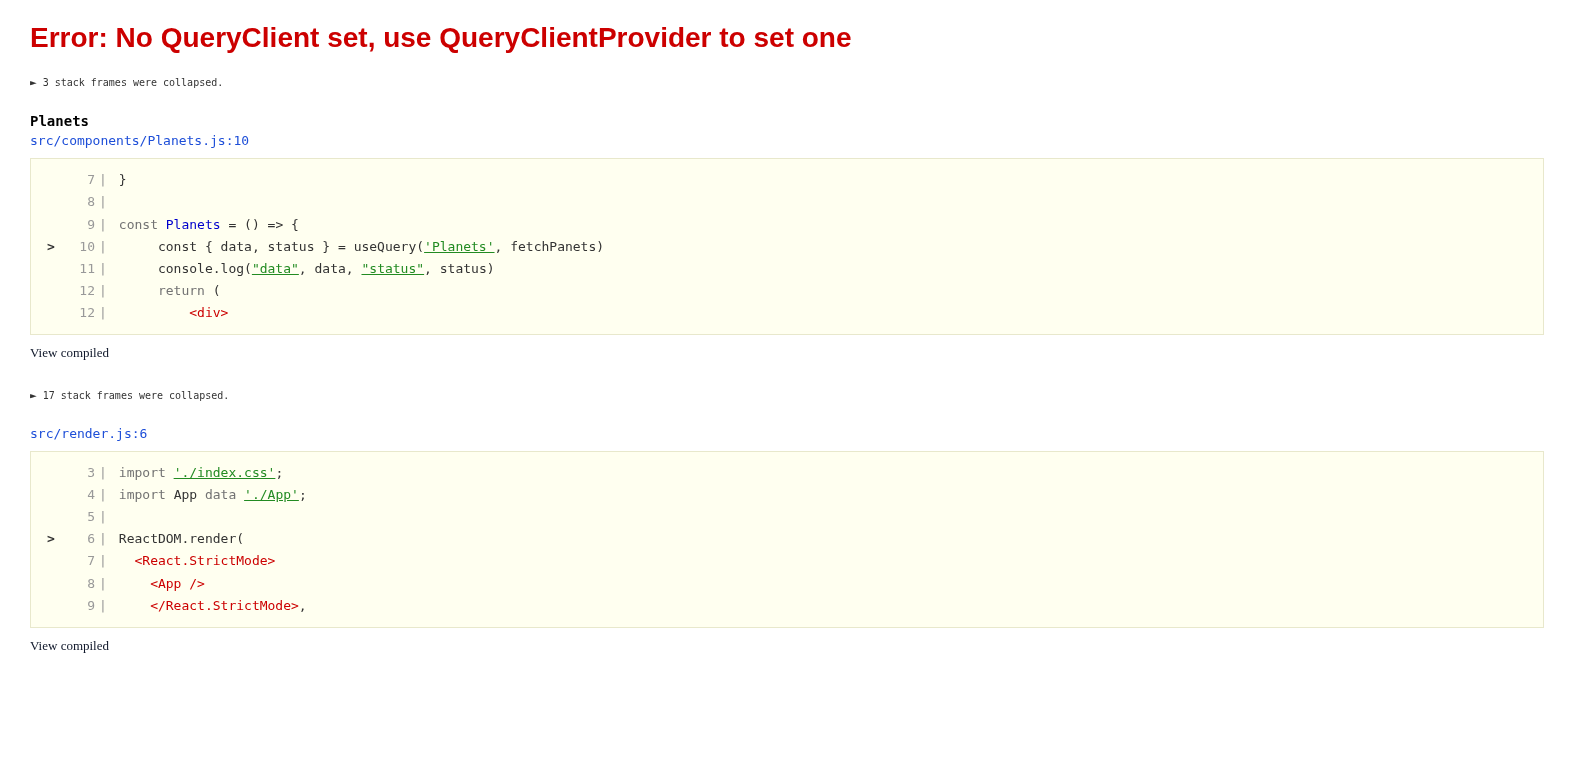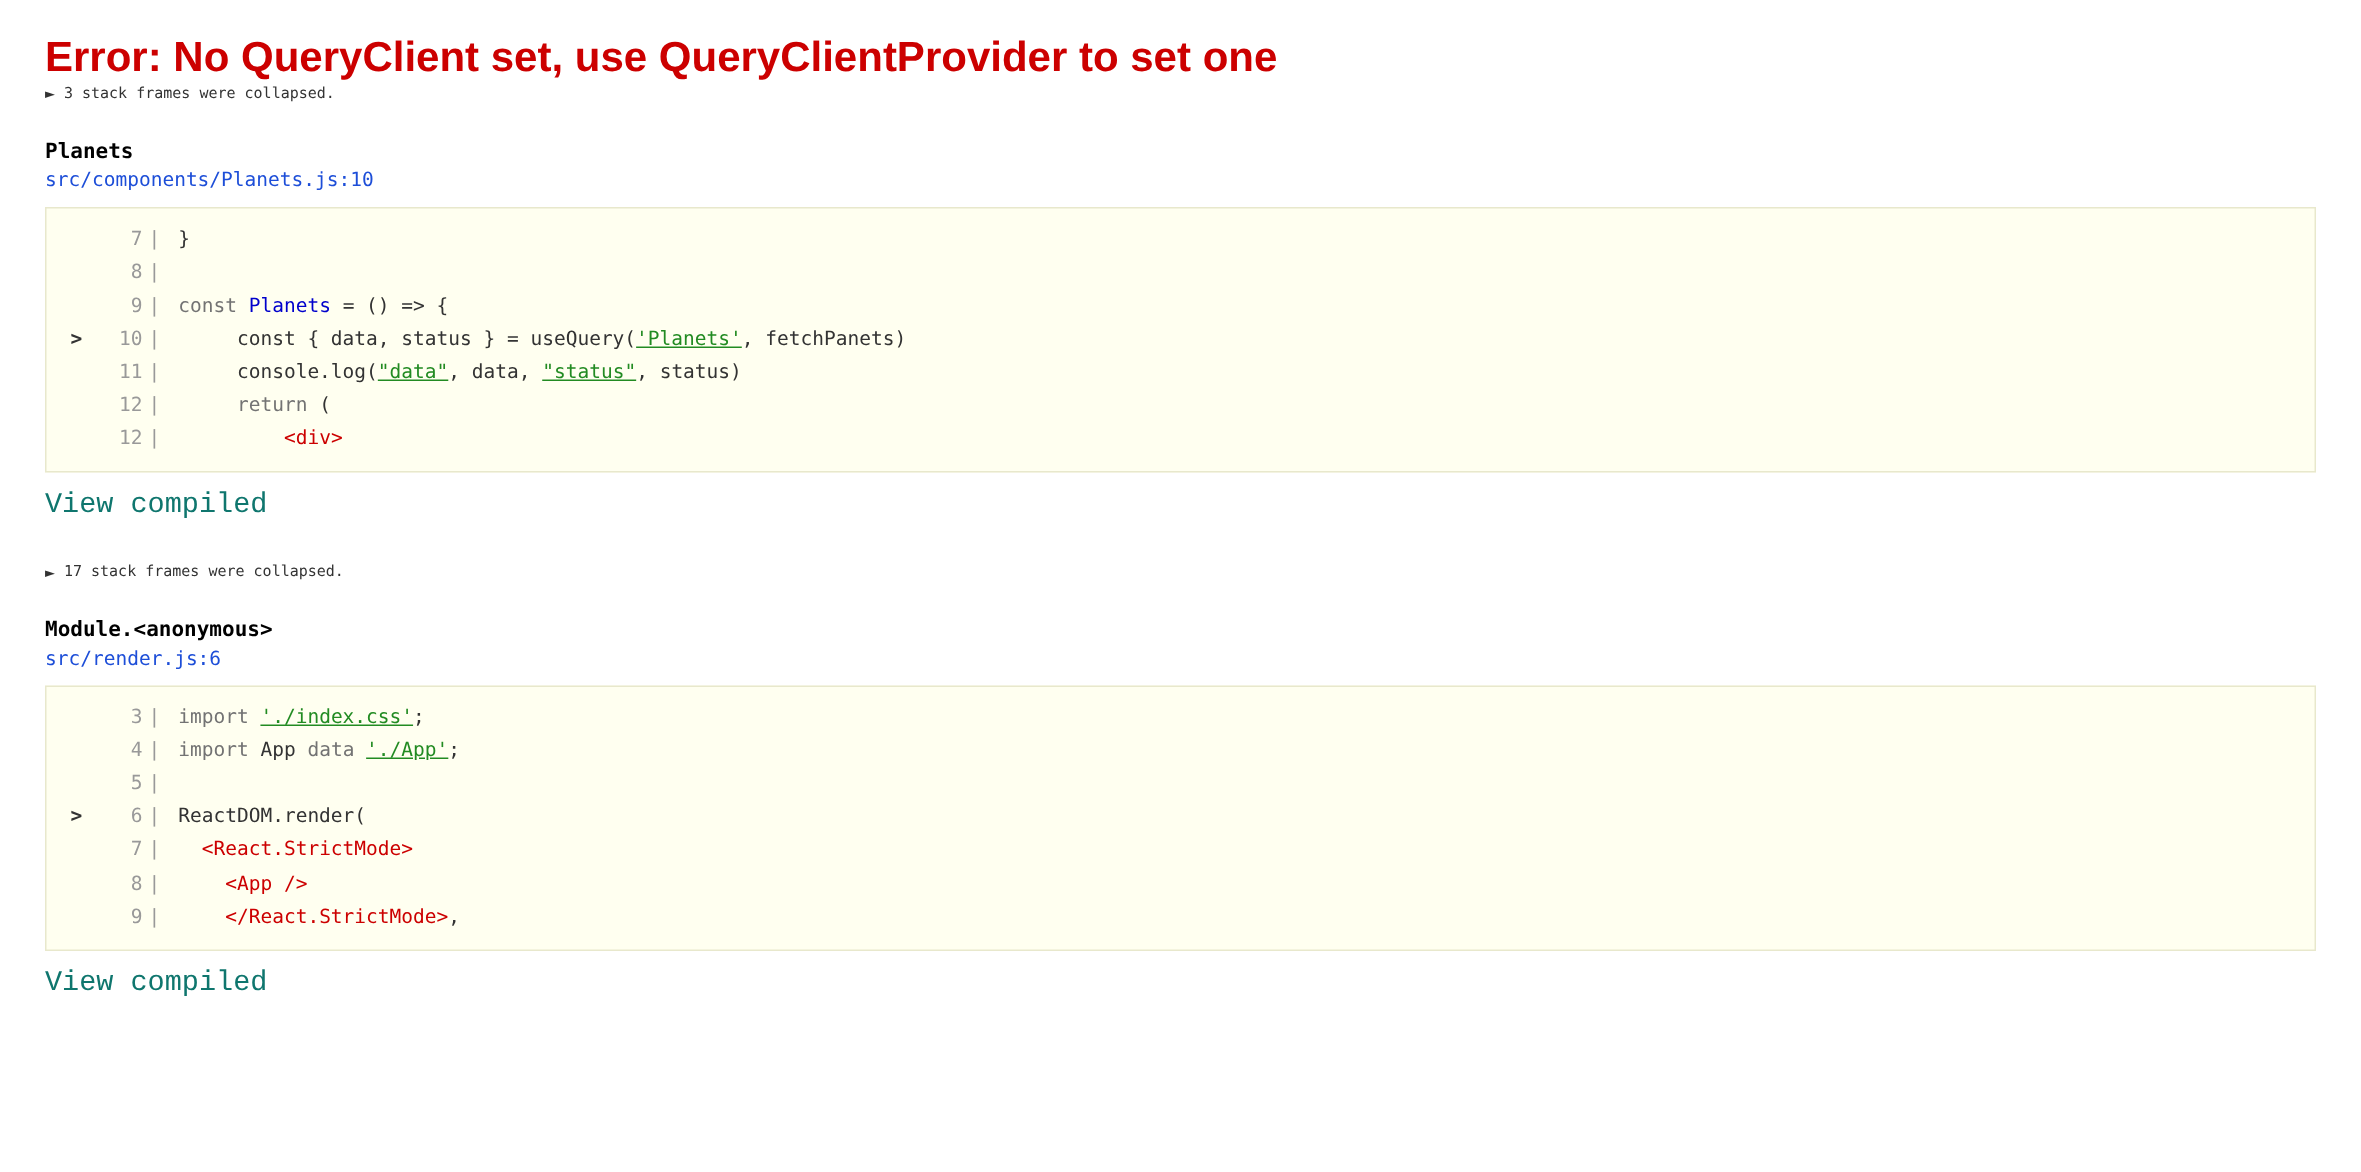--- a/index.html
+++ b/index.html
@@ -13,20 +13,21 @@
       font-family: Arial, sans-serif;
       font-size: 14px;
       color: #333;
       padding: 20px 30px;
     }
 
     .error-title {
       color: #cc0000;
       font-size: 28px;
       font-weight: bold;
+      margin-bottom: 20px;
       line-height: 1.3;
     }
 
     .collapsed-frames {
       display: flex;
       align-items: center;
       gap: 6px;
       margin-bottom: 24px;
       cursor: pointer;
     }
@@ -113,23 +114,23 @@
 
     .kw-blue {
       color: #0000cc;
     }
 
     .kw-red {
       color: #cc0000;
     }
 
     .view-compiled {
-      font-family: Liberation Mono, monospace;
-      font-size: 19px;
-      color: #0f766e;
+      font-family: Liberation Serif, serif;
+      font-size: 13px;
+      color: #0f172a;
       margin-top: 10px;
       cursor: pointer;
     }
   </style>
 </head>
 <body>
 
 <h1 class="error-title">Error: No QueryClient set, use QueryClientProvider to set one</h1>
 
 <div class="collapsed-frames">
@@ -195,21 +196,20 @@
 
   <div class="view-compiled">View compiled</div>
 </div>
 
 <div class="collapsed-frames">
   <span class="arrow">►</span>
   <span>17 stack frames were collapsed.</span>
 </div>
 
 <div class="stack-section">
-  <div class="stack-function-name">Module.&lt;anonymous&gt;</div>
   <div class="stack-file-path">src/render.js:6</div>
 
   <div class="code-block">
 
     <div class="code-line">
       <span class="line-marker">&nbsp;</span>
       <span class="line-number">3</span>
       <span class="line-pipe">|</span>
       <span class="line-content"><span class="kw-purple">import </span><span class="kw-green">'./index.css'</span>;</span>
     </div>

